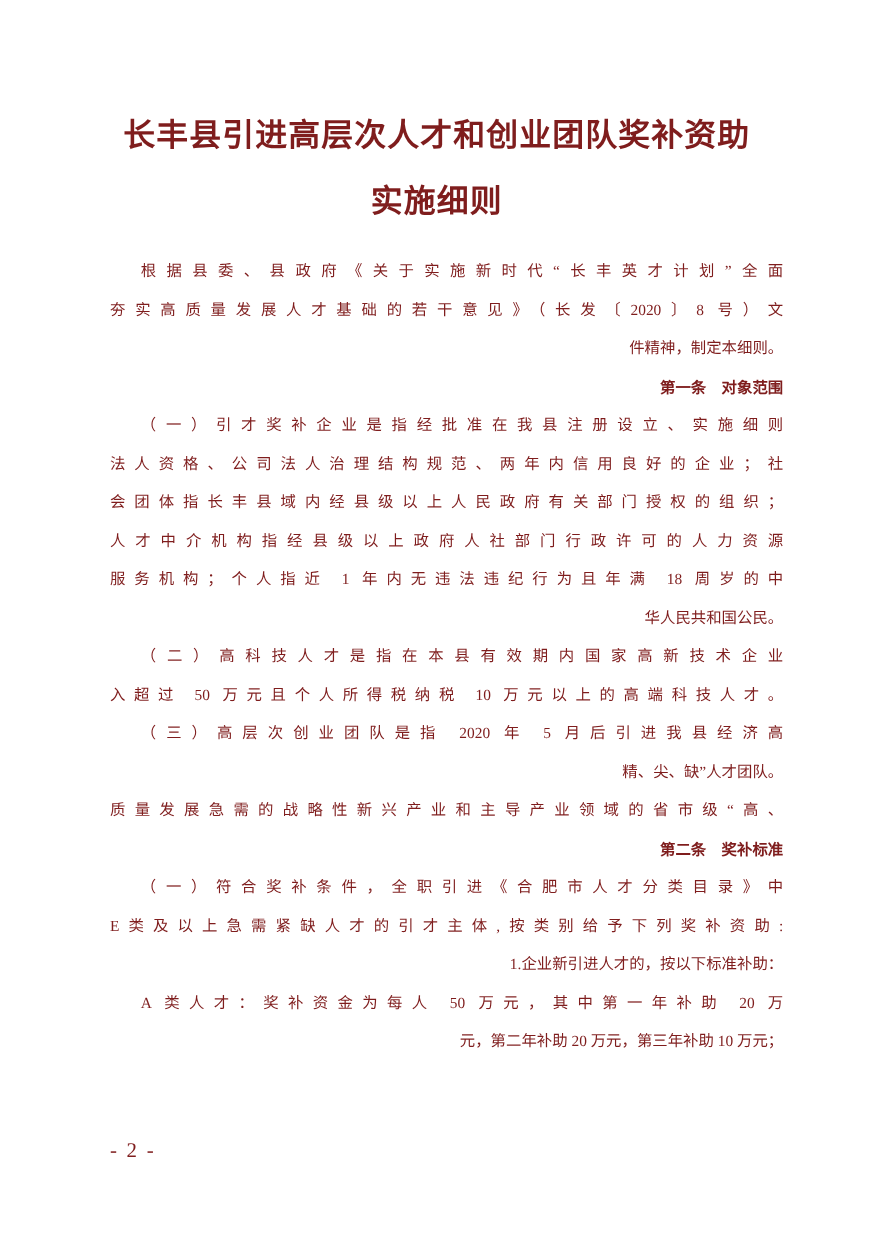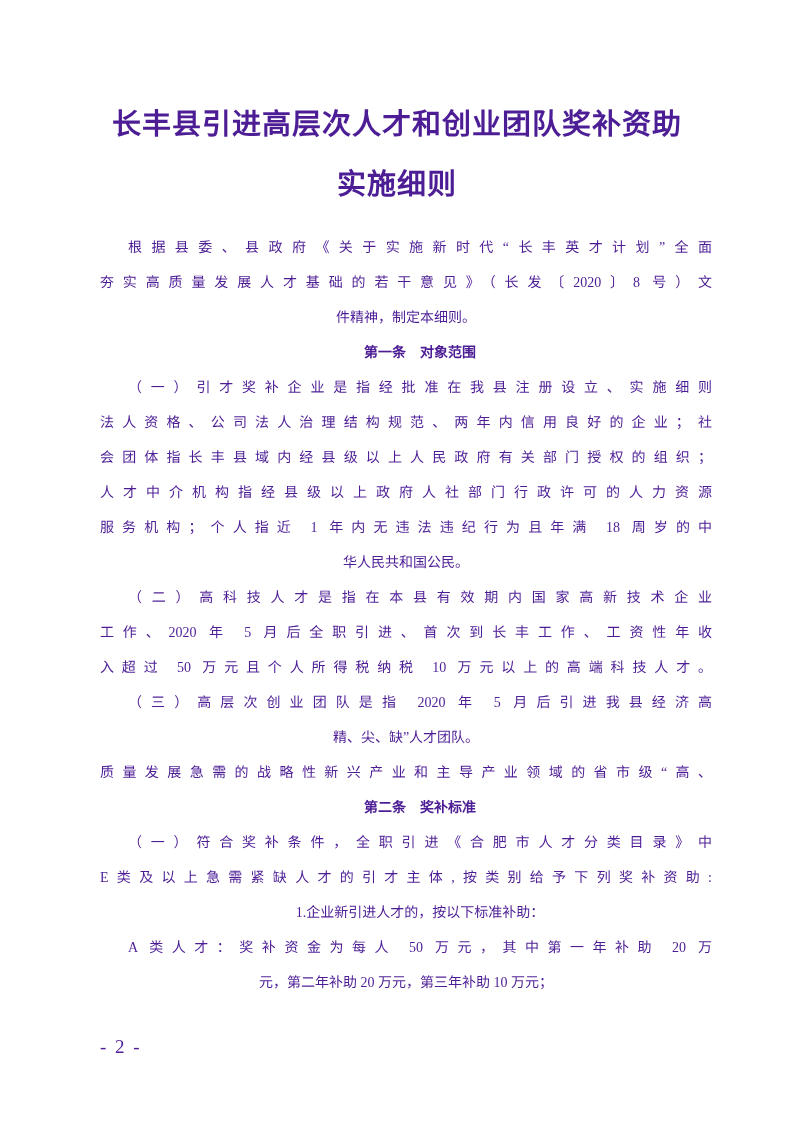--- a/index.html
+++ b/index.html
@@ -3,21 +3,21 @@
 <meta charset="utf-8">
 <style>
   * { margin: 0; padding: 0; box-sizing: border-box; }
   html, body { background: #888; }
   .page {
     position: relative;
     width: 794px;
     height: 1123px;
     margin: 0 auto;
     background: #ffffff;
-    color: #4c1d95;
+    color: #7f1d1d;
     overflow: hidden;
     font-family: "Liberation Serif", "DejaVu Serif", serif;
   }
   .title-block {
     position: absolute;
     top: 94px;
     left: 92px;
     width: 610px;
     text-align: center;
     font-family: "Liberation Serif", "DejaVu Serif", serif;
@@ -29,21 +29,21 @@
   .body-block {
     position: absolute;
     top: 230px;
     left: 100px;
     width: 612px;
     font-size: 14px;
     line-height: 35px;
   }
   .ln {
     height: 35px;
-    text-align: center;
+    text-align: right;
     white-space: nowrap;
   }
   .ln.j {
     white-space: normal;
     text-align: justify;
     text-align-last: justify;
     text-justify: inter-character;
   }
   .ln.first { text-indent: 2em; }
   .ln.head {
@@ -74,21 +74,20 @@
     <div class="ln j">夯实高质量发展人才基础的若干意见》（长发〔2020〕8 号）文</div>
     <div class="ln">件精神，制定本细则。</div>
     <div class="ln head first">第一条　对象范围</div>
     <div class="ln j first">（一）引才奖补企业是指经批准在我县注册设立、实施细则</div>
     <div class="ln j">法人资格、公司法人治理结构规范、两年内信用良好的企业；社</div>
     <div class="ln j">会团体指长丰县域内经县级以上人民政府有关部门授权的组织；</div>
     <div class="ln j">人才中介机构指经县级以上政府人社部门行政许可的人力资源</div>
     <div class="ln j">服务机构；个人指近 1 年内无违法违纪行为且年满 18 周岁的中</div>
     <div class="ln">华人民共和国公民。</div>
     <div class="ln j first">（二）高科技人才是指在本县有效期内国家高新技术企业</div>
-    <div class="ln j">工作、2020 年 5 月后全职引进、首次到长丰工作、工资性年收</div>
     <div class="ln j">入超过 50 万元且个人所得税纳税 10 万元以上的高端科技人才。</div>
     <div class="ln j first">（三）高层次创业团队是指 2020 年 5 月后引进我县经济高</div>
     <div class="ln">精、尖、缺”人才团队。</div>
     <div class="ln j">质量发展急需的战略性新兴产业和主导产业领域的省市级“高、</div>
     <div class="ln head first">第二条　奖补标准</div>
     <div class="ln j first">（一）符合奖补条件，全职引进《合肥市人才分类目录》中</div>
     <div class="ln j">E类及以上急需紧缺人才的引才主体,按类别给予下列奖补资助:</div>
     <div class="ln first">1.企业新引进人才的，按以下标准补助：</div>
     <div class="ln j first">A 类人才：奖补资金为每人 50 万元，其中第一年补助 20 万</div>
     <div class="ln">元，第二年补助 20 万元，第三年补助 10 万元；</div>

